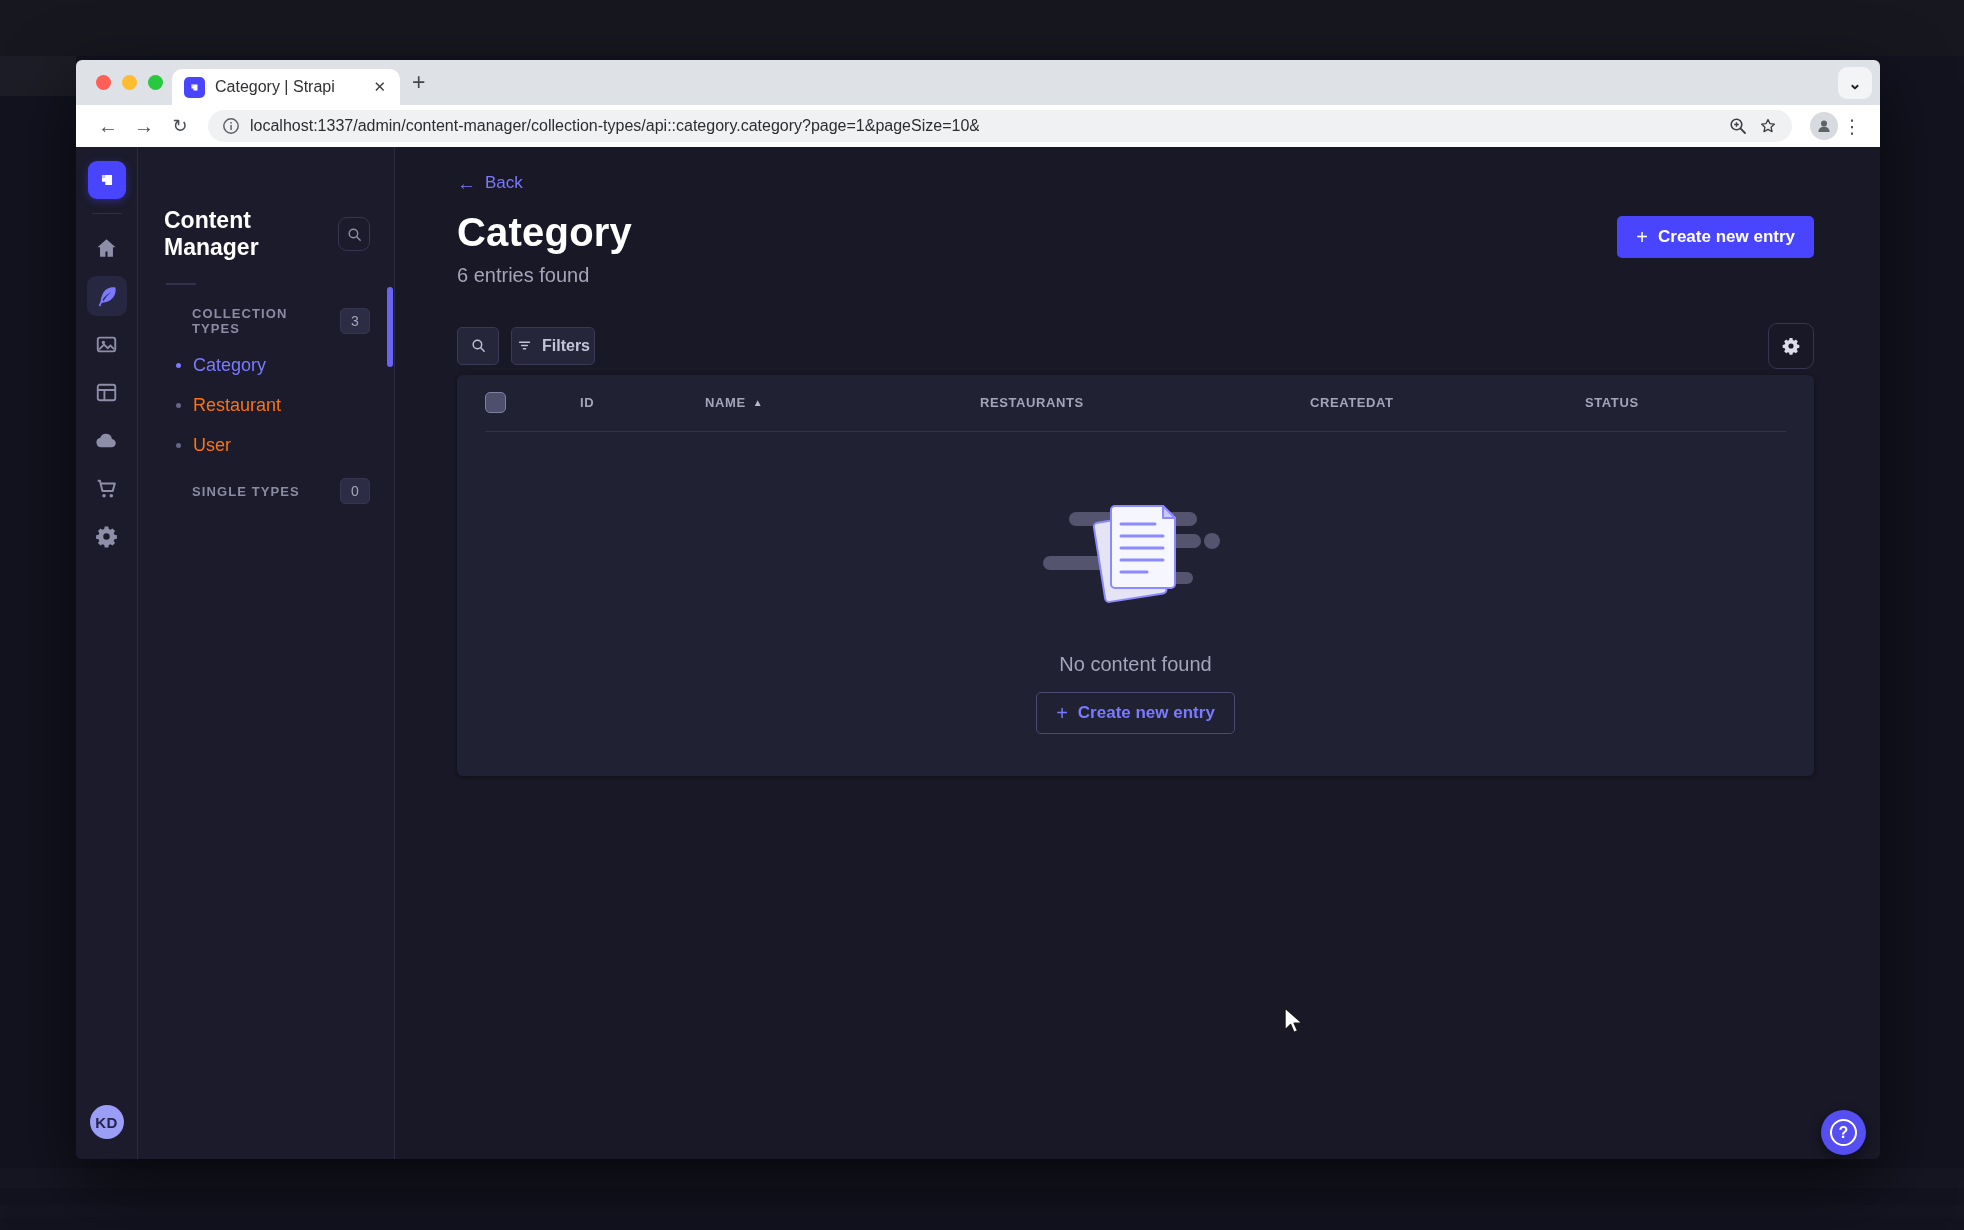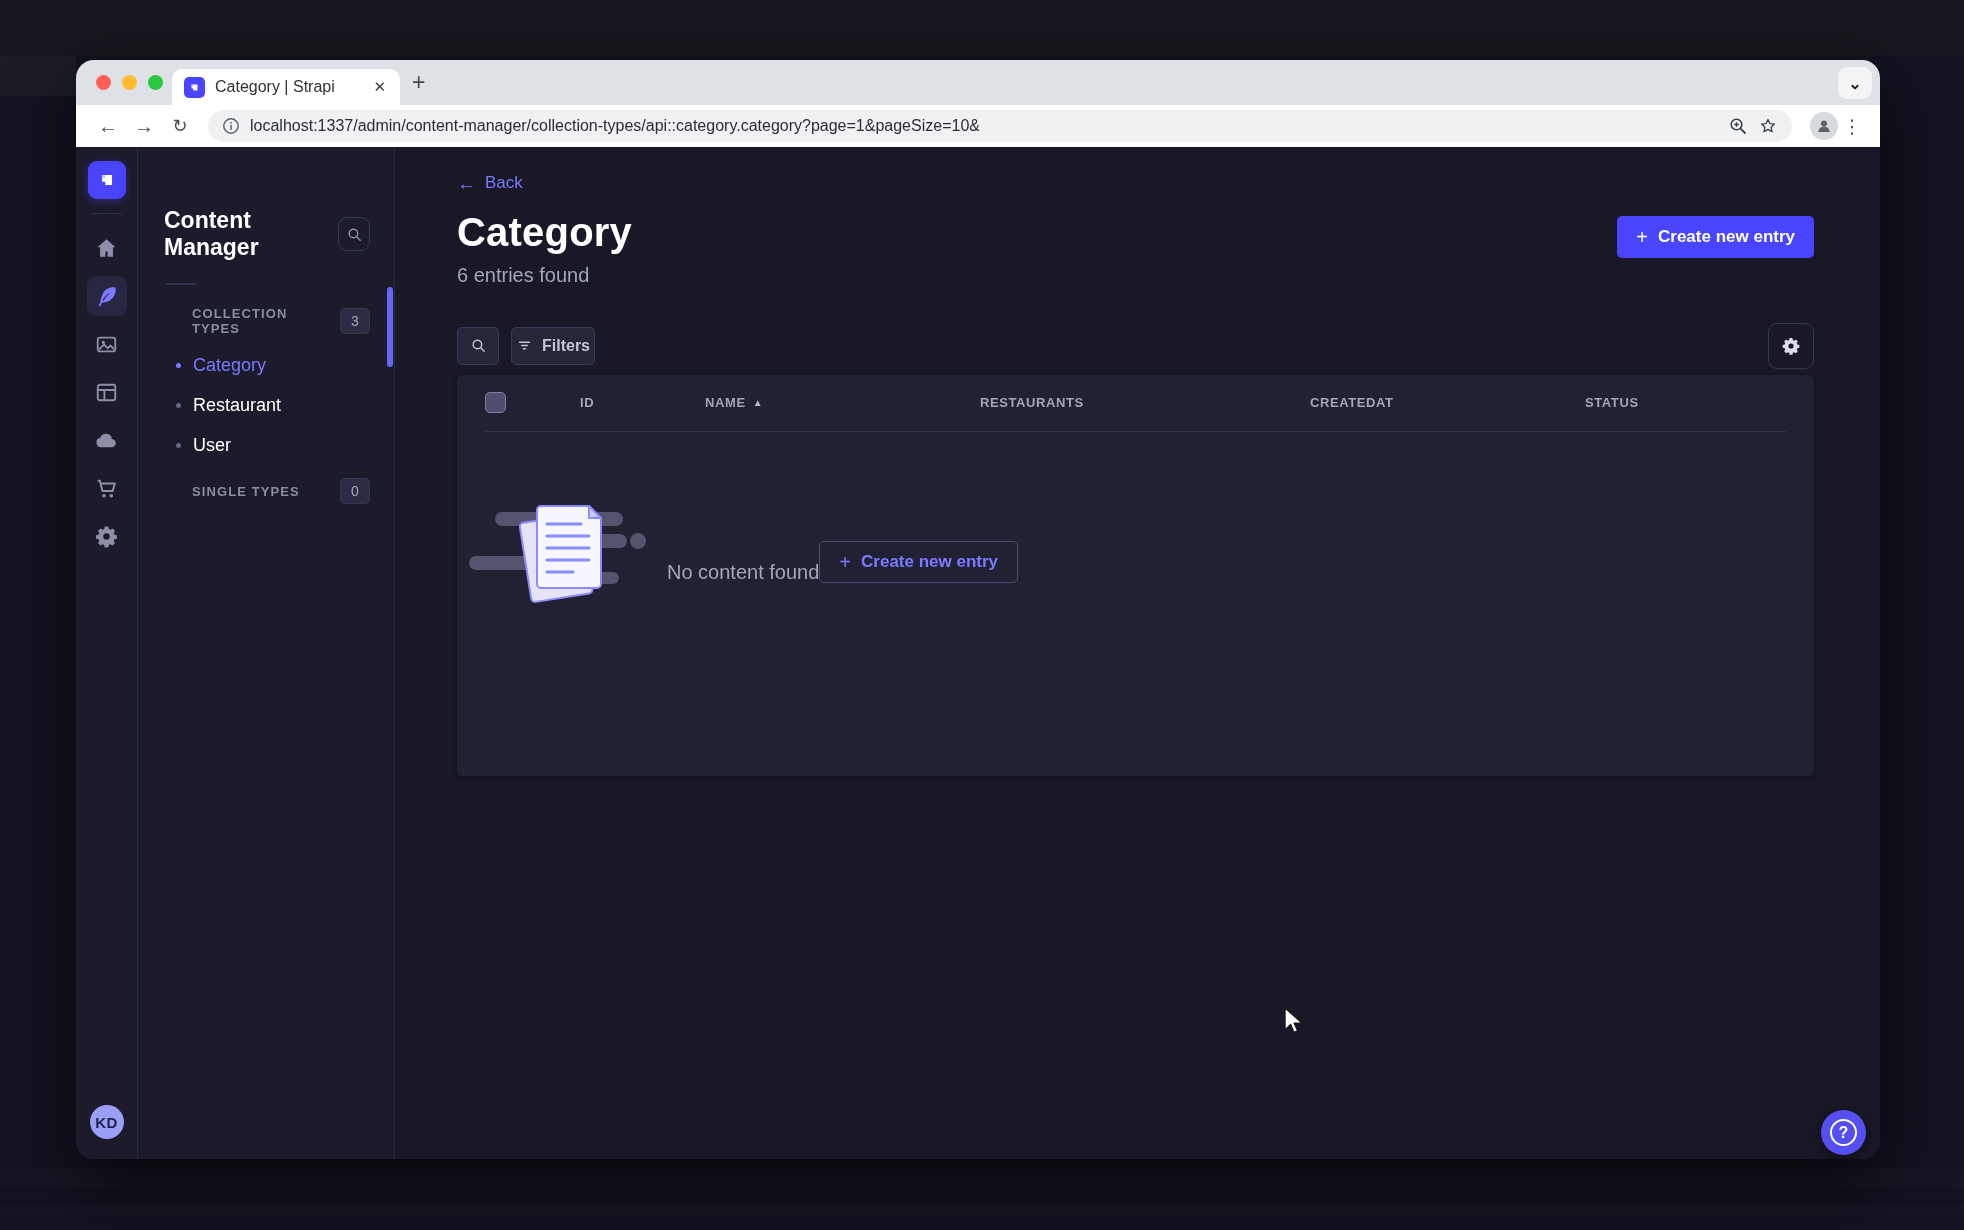--- a/index.html
+++ b/index.html
@@ -7,21 +7,21 @@
   body { font-family:"Liberation Sans", sans-serif; background:#131320; position:relative; }
 
   
   .desktop { position:absolute; inset:0; background:#131320; }
   .deco-top { position:absolute; left:0; top:0; width:1964px; height:56px; background:#17171f; }
   .deco-block { position:absolute; left:0; top:56px; width:76px; height:40px; background:#1d1d27; }
   .deco-streak1 { position:absolute; left:0; top:1168px; width:1964px; height:20px; background:rgba(255,255,255,0.015); }
   .deco-streak2 { position:absolute; left:0; top:1205px; width:1964px; height:12px; background:rgba(255,255,255,0.012); }
 
   
-  .window { position:absolute; left:76px; top:60px; width:1804px; height:1099px; border-radius:18px;
+  .window { position:absolute; left:76px; top:60px; width:1804px; height:1099px; border-radius:6px;
             box-shadow:0 24px 70px rgba(0,0,0,0.65); overflow:hidden; background:#181826; }
 
   
   .tabstrip { position:relative; height:45px; background:#dee1e6; }
   .traffic { position:absolute; left:20px; top:15px; display:flex; gap:11px; }
   .tl { width:15px; height:15px; border-radius:50%; }
   .tl.red { background:#ff5f57; } .tl.yellow { background:#febc2e; } .tl.green { background:#28c840; }
   .tab { position:absolute; left:96px; top:9px; width:228px; height:36px; background:#ffffff;
          border-radius:10px 10px 0 0; display:flex; align-items:center; padding:0 12px; gap:10px; }
   .favicon { width:21px; height:21px; border-radius:5px; background:#4945ff; display:flex; align-items:center; justify-content:center; flex:none; }
@@ -65,21 +65,21 @@
   .subnav-title { font-size:23px; font-weight:700; color:#ffffff; }
   .subnav-search { width:34px; height:34px; border-radius:9px; border:1px solid #36364f; display:flex; align-items:center; justify-content:center; color:#8e8ea9; background:transparent; }
   .subnav-divider { width:30px; height:2px; background:#32324d; margin:22px 0 20px 2px; }
   .section-row { display:flex; align-items:center; justify-content:space-between; margin-top:6px; height:32px;margin-left:28px; }
   .section-label { font-size:13px; font-weight:700; letter-spacing:1.1px; color:#8b8ba3; }
   .count-badge { min-width:30px; height:26px; padding:0 8px; border-radius:5px; background:#2c2c44; border:1px solid #36364f;
                  color:#a5a5ba; font-size:14px; display:flex; align-items:center; justify-content:center; }
   .type-list { margin:8px 0 10px; }
   .type-item { display:flex; align-items:center; gap:12px; height:40px; padding-left:12px; border-radius:5px; }
   .bullet { width:5px; height:5px; border-radius:50%; background:#666687; flex:none; }
-  .type-label { font-size:18px; color:#ffffff; }
+  .type-label { font-size:18px; color:#f97316; }
   .type-item.active .bullet { background:#7b79ff; }
   .type-item.active .type-label { color:#7b79ff; }
   .scroll-thumb { position:absolute; right:1px; top:140px; width:6px; height:80px; border-radius:3px; background:#6a64f2; }
 
   
   .main { flex:1; position:relative; padding:26px 66px 0 62px; }
   .back-row { display:inline-flex; align-items:center; gap:9px; color:#7b79ff; font-size:17px; }
   .back-arrow { font-size:19px; line-height:1; }
   .page-header { display:flex; align-items:flex-start; justify-content:space-between; margin-top:16px; }
   .page-title { font-size:40px; font-weight:700; color:#ffffff; letter-spacing:.2px; }
@@ -98,21 +98,21 @@
               display:inline-flex; align-items:center; justify-content:center; }
 
   
   .table-card { margin-top:6px; background:#212134; border-radius:6px; height:401px; box-shadow:0 1px 4px rgba(3,3,10,.35); }
   .thead { display:grid; grid-template-columns:95px 125px 275px 330px 275px 1fr; align-items:center; height:56px; padding-left:28px; }
   .checkbox { width:21px; height:21px; border-radius:5px; background:#4e4e6d; border:1px solid #80809e; }
   .th { font-size:13px; font-weight:700; letter-spacing:.6px; color:#a5a5ba; display:flex; align-items:center; gap:7px; }
   .sort-arrow { font-size:10px; color:#b8b8cf; }
   .table-divider { height:1px; background:#32324d; margin:0 28px; }
 
-  .empty { display:flex; flex-direction:row; align-items:center; padding-top:60px; }
+  .empty { display:flex; flex-direction:column; align-items:center; padding-top:60px; }
   .empty-text { font-size:20px; color:#a5a5ba; margin-top:36px; }
   .btn-empty-create { display:inline-flex; align-items:center; gap:10px; margin-top:16px; height:42px; padding:0 19px;
                       background:transparent; border:1px solid #4a4a72; border-radius:5px; color:#7b79ff; font-size:17px; font-weight:700; font-family:inherit; }
 
   
   .help-fab { position:absolute; right:14px; bottom:4px; width:45px; height:45px; border-radius:50%; background:#554ff2;
               display:flex; align-items:center; justify-content:center; box-shadow:0 4px 12px rgba(0,0,0,.4); }
   .help-ring { width:27px; height:27px; border:2px solid #ffffff; border-radius:50%; display:flex; align-items:center; justify-content:center;
                color:#ffffff; font-size:16px; font-weight:700; }
 

